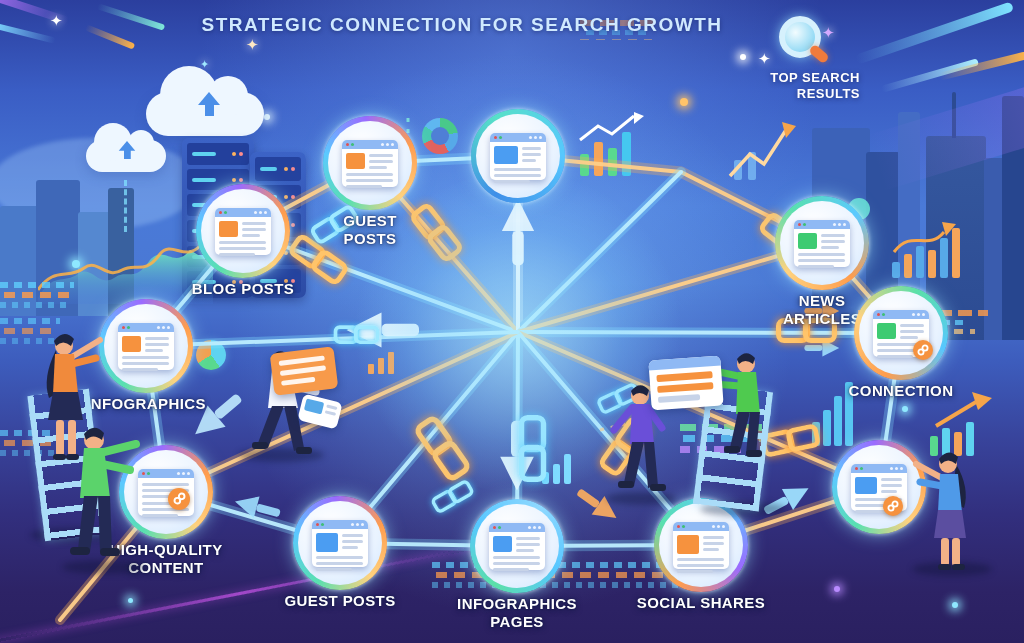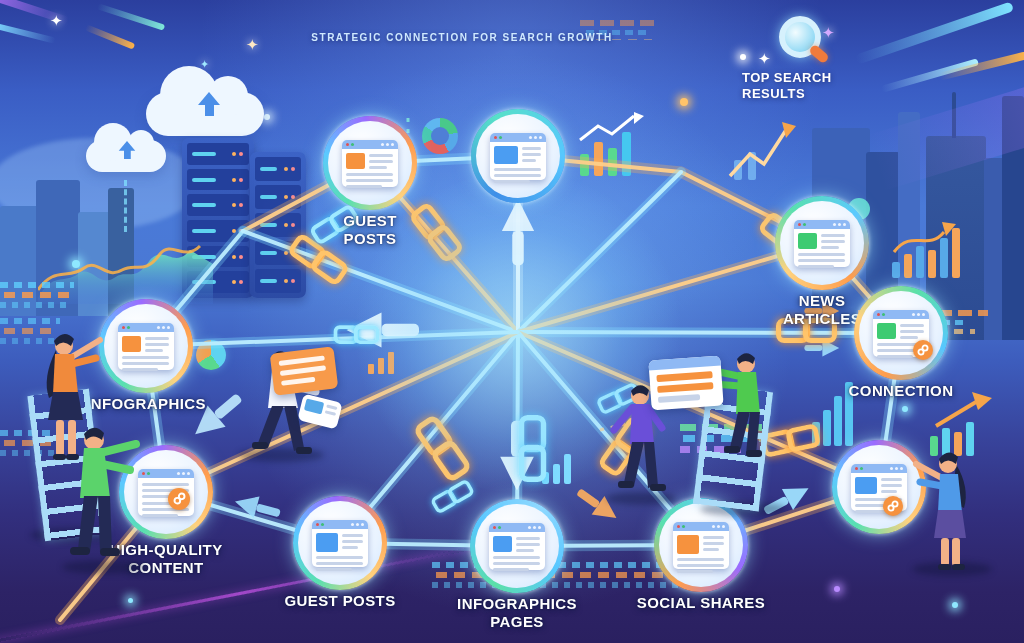--- a/index.html
+++ b/index.html
@@ -7,23 +7,23 @@
     font-family:"Liberation Sans",sans-serif;
     background:
       radial-gradient(circle at 50% 52%, rgba(170,230,255,.50) 0%, rgba(130,195,255,.28) 18%, rgba(90,140,240,0) 46%),
       radial-gradient(circle at 50% 8%, rgba(120,170,255,.35) 0%, rgba(90,140,240,0) 40%),
       linear-gradient(180deg,#2b3f9e 0%,#3a5dc4 14%,#4a7ad8 32%,#4a78d4 44%,#3d5dbd 56%,#38449c 68%,#322f7e 80%,#2d2366 92%,#2a2060 100%);}
   
   .header{position:absolute;left:0;right:100px;top:12px;text-align:center;z-index:9;}
   .title{font-size:46px;font-weight:900;letter-spacing:2px;color:#fff;
     background:linear-gradient(180deg,#ffffff 30%,#cfe8ff 90%);-webkit-background-clip:text;background-clip:text;
     -webkit-text-fill-color:transparent;filter:drop-shadow(0 2px 3px rgba(20,30,90,.55));}
-  .subtitle{font-size:10px;font-weight:800;letter-spacing:1.5px;color:#cfe9ff;margin-top:20px;
+  .subtitle{font-size:19px;font-weight:800;letter-spacing:1.5px;color:#cfe9ff;margin-top:2px;
     text-shadow:0 1px 4px rgba(20,30,90,.6);}
-  .topsearch{position:absolute;left:742px;top:16px;width:118px;text-align:left;z-index:9;}
+  .topsearch{position:absolute;left:742px;top:16px;width:118px;text-align:right;z-index:9;}
   .mag{position:relative;width:44px;height:48px;margin:0 auto 6px;}
   .mag-lens{position:absolute;left:0;top:0;width:30px;height:30px;border:6px solid #d6f1fd;border-radius:50%;
     background:radial-gradient(circle at 35% 35%,#f2fcff,#8fd8f4 75%);box-shadow:0 0 12px rgba(150,225,255,.7);}
   .mag-handle{position:absolute;left:30px;top:33px;width:20px;height:10px;background:#f07b3c;border-radius:5px;
     transform:rotate(40deg);box-shadow:0 0 6px rgba(240,123,60,.6);}
   .topsearch-label{font-size:13px;font-weight:800;letter-spacing:.5px;color:#fff;line-height:1.25;
     text-shadow:0 1px 5px rgba(20,30,90,.7);}
   
   .sp{position:absolute;z-index:2;font-size:15px;color:#fff;text-shadow:0 0 9px rgba(255,255,255,.95);}
   .dot{position:absolute;z-index:2;width:8px;height:8px;border-radius:50%;background:currentColor;
@@ -433,20 +433,39 @@
       <span class="lk"></span>
       <span class="lk"></span>
     </div>
   <div class="chain c" style="left:422px;top:484px;transform:rotate(-30deg) scale(.7);">
       <span class="lk"></span>
       <span class="lk"></span>
     </div>
 
   <div class="hub-glow"></div>
 
+  <div class="node" style="left:196px;top:184px;--acc:#f6923e;">
+    <div class="ring">
+        <div class="face">
+      <div class="card">
+            <div class="cbar"></div>
+            <div class="cbody">
+        <span class="cblock"></span>
+              <span class="cl s1"></span>
+              <span class="cl s2"></span>
+              <span class="cl s3"></span>
+        <span class="cl f1"></span>
+              <span class="cl f2"></span>
+              <span class="cl f3"></span>
+            </div>
+          </div>
+    </div>
+      </div>
+    <div class="nlabel">BLOG POSTS</div>
+  </div>
 
   <div class="node" style="left:323px;top:116px;--acc:#f6923e;">
     <div class="ring">
         <div class="face">
       <div class="card">
             <div class="cbar"></div>
             <div class="cbody">
         <span class="cblock"></span>
               <span class="cl s1"></span>
               <span class="cl s2"></span>

